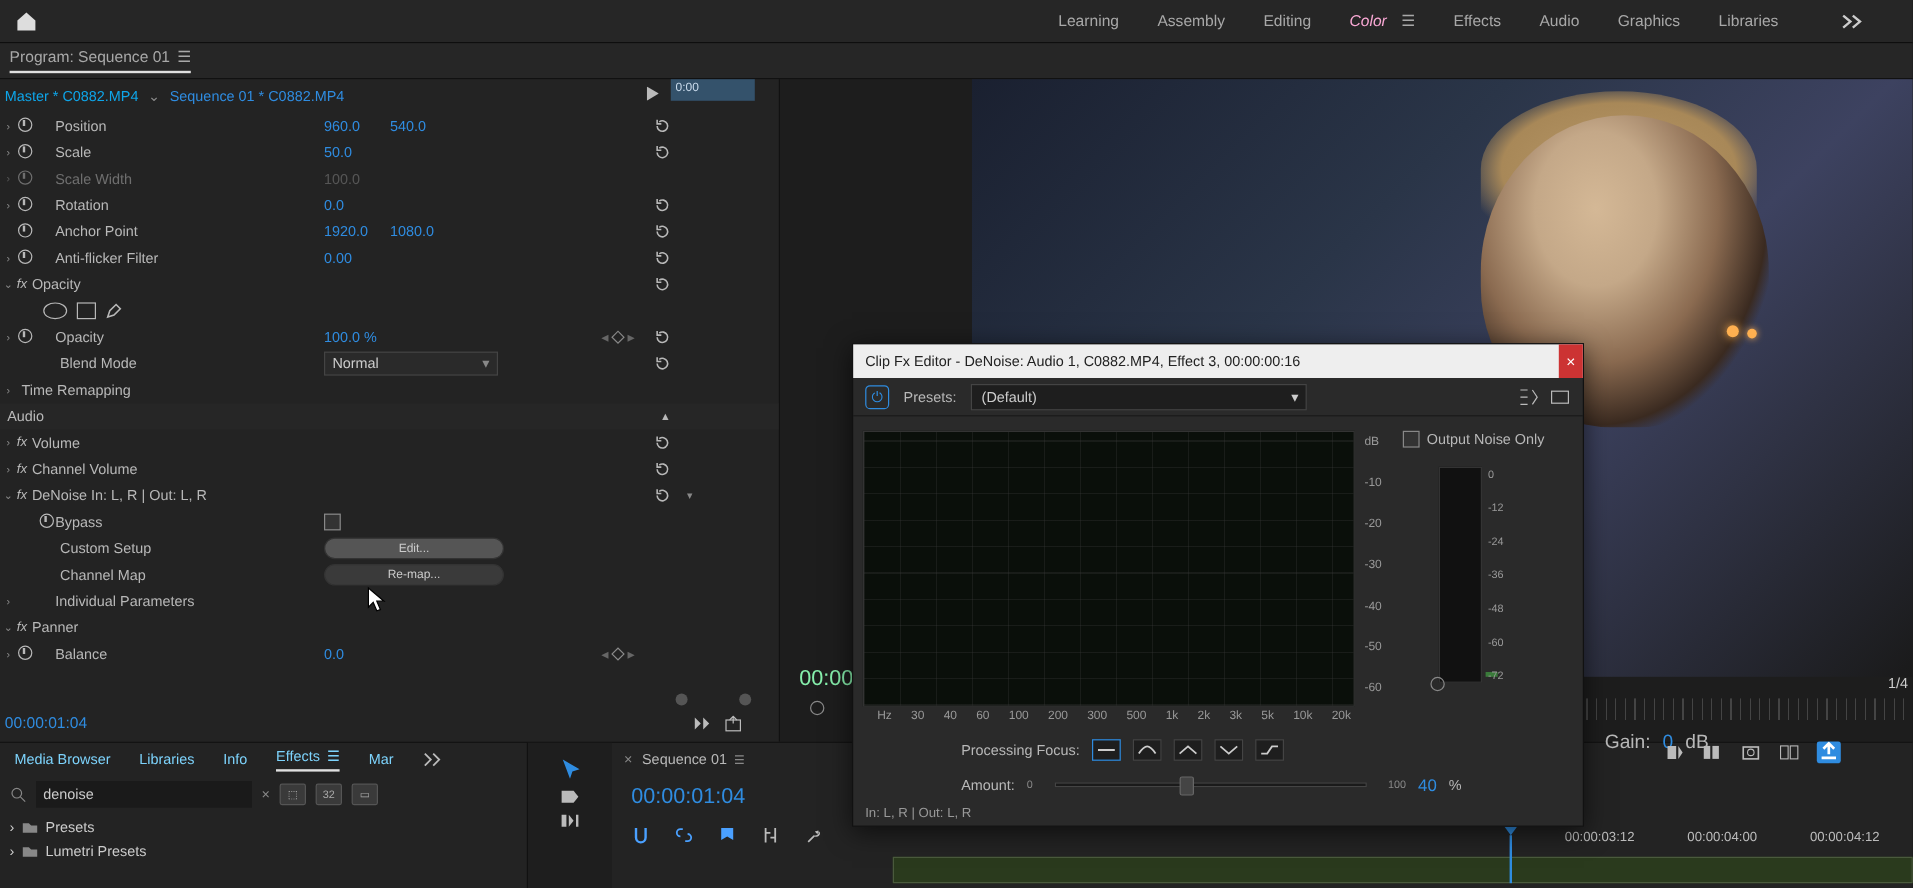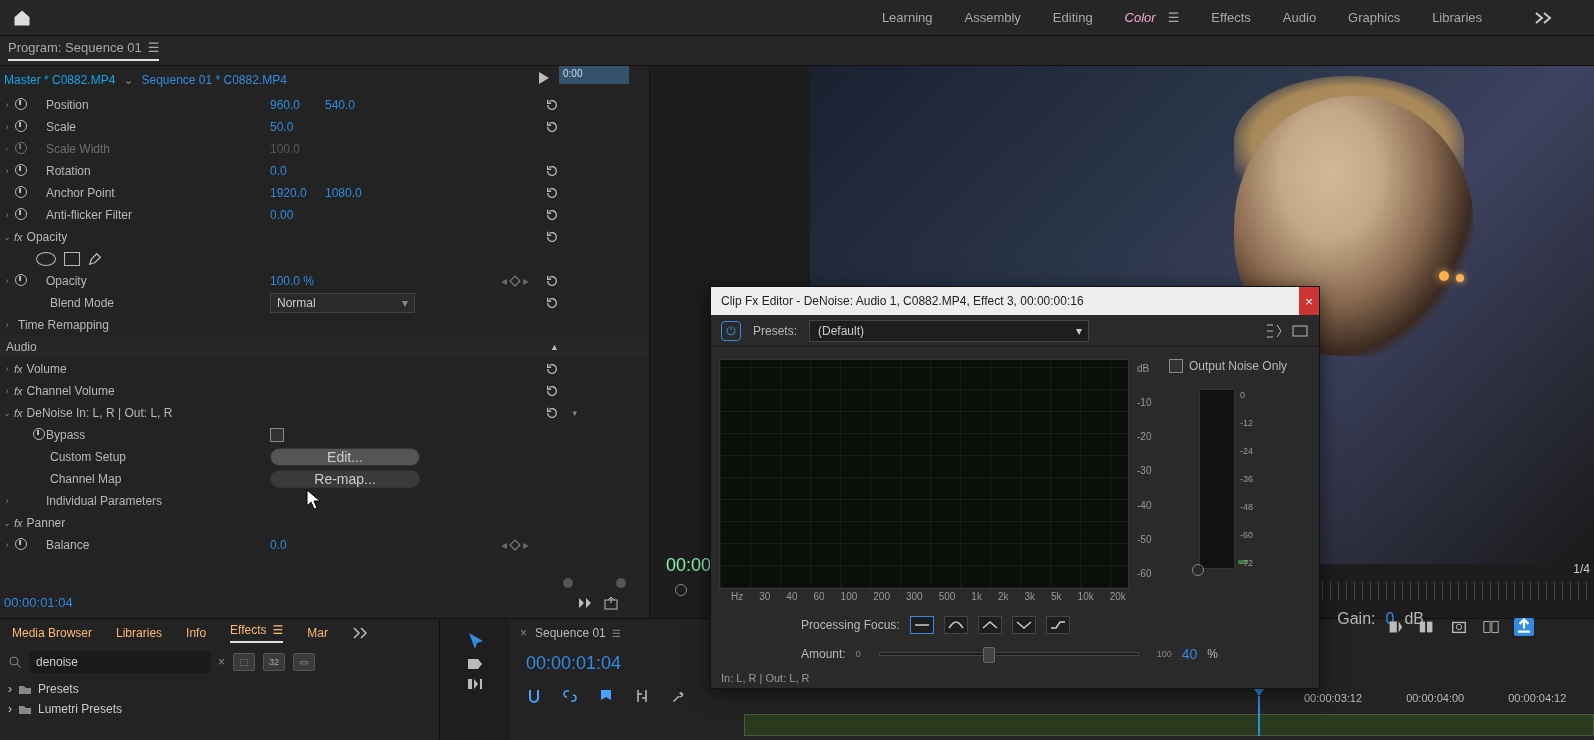--- a/index.html
+++ b/index.html
@@ -38,42 +38,42 @@
 .reset-icon { width:14px; height:14px; }
 .reset-icon path { stroke:#b8b8b8; fill:none; stroke-width:1.5; }
 .checkbox { width:14px; height:14px; border:1px solid #888; display:inline-flex; align-items:center; justify-content:center; background:#333; }
 .checkbox.checked::after { content:'✓'; color:#ddd; font-size:10px; }
 .dropdown { position:absolute; left:270px; width:145px; height:20px; background:#2a2a2a; border:1px solid #444; display:flex; align-items:center; padding:0 6px; font-size:12px; color:#ccc; }
 .dropdown::after { content:'▾'; position:absolute; right:6px; color:#888; }
 .mask-tools { display:flex; gap:8px; padding-left:36px; align-items:center; height:22px; }
 .mask-oval { width:20px; height:14px; border:1.5px solid #b8b8b8; border-radius:50%; }
 .mask-rect { width:16px; height:14px; border:1.5px solid #b8b8b8; }
 .mask-pen { width:14px; height:14px; }
-.small-btn { position:absolute; left:270px; width:150px; height:18px; background:#555; border:1px solid #333; color:#ccc; font-size:14px; display:flex; align-items:center; justify-content:center; border-radius:9px; cursor:pointer; }
+.small-btn { position:absolute; left:270px; width:150px; height:18px; background:#555; border:1px solid #333; color:#ccc; font-size:10px; display:flex; align-items:center; justify-content:center; border-radius:9px; cursor:pointer; }
 .keyframe-nav { position:absolute; right:120px; display:flex; gap:4px; align-items:center; }
 .kf-diamond { width:8px; height:8px; border:1px solid #888; transform:rotate(45deg); }
 .tc-bottom { position:absolute; bottom:8px; left:4px; color:#2f8ce0; font-size:13px; }
 .ec-footer-icons { position:absolute; bottom:8px; right:30px; display:flex; gap:10px; }
 .program { flex:1; background:#1d1d1d; position:relative; }
 .program-video { position:absolute; left:160px; top:0; right:0; height:498px; background:linear-gradient(135deg,#1a2030 0%,#2a3548 35%,#3d4260 60%,#1a1a1a 100%); }
 .head { position:absolute; right:120px; top:30px; width:240px; height:260px; background:radial-gradient(ellipse at 40% 30%,#d4b896 0%,#c4a888 25%,#8a6a50 50%,#3a2a20 70%,transparent 75%); border-radius:50% 50% 45% 45%; }
 .hair { position:absolute; right:130px; top:10px; width:230px; height:130px; background:radial-gradient(ellipse,#b89868 0%,#a88858 60%,transparent 80%); border-radius:60% 60% 30% 30%; }
 .bokeh1 { position:absolute; right:145px; top:205px; width:10px; height:10px; background:#ffb050; border-radius:50%; box-shadow:0 0 8px #ffb050; }
 .bokeh2 { position:absolute; right:130px; top:208px; width:8px; height:8px; background:#ffb050; border-radius:50%; box-shadow:0 0 6px #ffb050; }
 .prog-tc { position:absolute; left:16px; bottom:42px; color:#86efac; font-size:18px; }
 .prog-scale { position:absolute; right:4px; bottom:42px; color:#ccc; font-size:12px; }
 .prog-ruler { position:absolute; left:160px; right:0; bottom:18px; height:18px; background:repeating-linear-gradient(90deg,#444 0,#444 1px,transparent 1px,transparent 8px); }
 .prog-ctrl { position:absolute; right:60px; bottom:-18px; display:flex; gap:14px; }
 .prog-ctrl svg { width:18px; height:18px; fill:#bbb; }
 .export { width:20px;height:18px;background:#2f8ce0;border-radius:2px;display:flex;align-items:center;justify-content:center; }
 .gain-row { position:absolute; right:170px; bottom:-10px; display:flex; gap:10px; align-items:center; font-size:16px;}
 .bottom { height:122px; display:flex; background:#232323; border-top:1px solid #111; }
 .btm-left { width:440px; border-right:1px solid #111; }
 .btm-tabs { height:28px; display:flex; align-items:center; gap:24px; padding:0 12px; }
-.btm-tabs span { color:#fdba74; font-size:12px; cursor:pointer; }
+.btm-tabs span { color:#7dd3fc; font-size:12px; cursor:pointer; }
 .btm-tabs .act { color:#e0e0e0; border-bottom:2px solid #e0e0e0; padding-bottom:4px; }
 .search { display:flex; align-items:center; padding:4px 8px; gap:8px; }
 .search-input { flex:0 0 180px; height:22px; background:#1a1a1a; border:none; color:#ccc; padding:0 6px; font-size:12px; }
 .search-x { color:#888; cursor:pointer; }
 .folder-icons { display:flex; gap:8px; }
 .folder-icons div { width:22px; height:18px; background:#3a3a3a; border:1px solid #555; border-radius:2px; font-size:9px; display:flex; align-items:center; justify-content:center; color:#aaa; }
 .tree { padding:2px 8px; }
 .tree-row { display:flex; align-items:center; gap:6px; height:20px; font-size:12px; color:#ccc; }
 .btm-mid { width:70px; background:#1e1e1e; display:flex; flex-direction:column; align-items:center; gap:6px; padding-top:12px; }
 .play-big { width:20px; height:20px; fill:#2f8ce0; }

